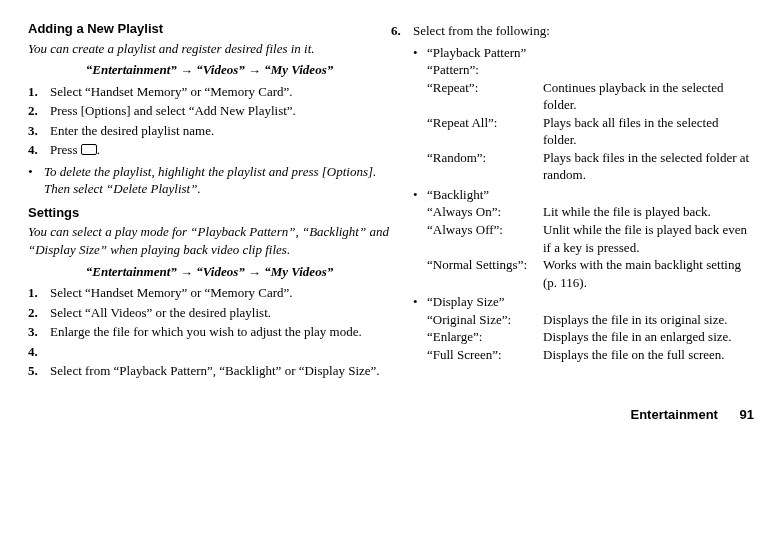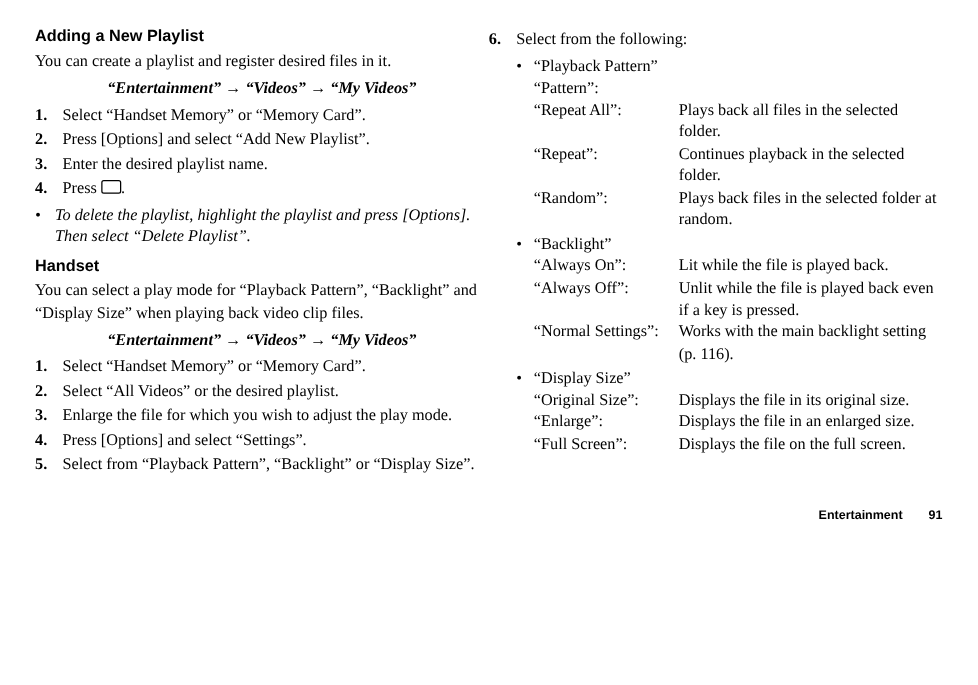--- a/index.html
+++ b/index.html
@@ -20,20 +20,21 @@
     flex: 1;
   }
   .heading {
     font-family: Arial, Helvetica, sans-serif;
     font-weight: bold;
     font-size: 13px;
     margin: 0 0 2px 0;
   }
   .para {
     margin: 0 0 4px 0;
+    font-style: italic;
   }
   .path {
     font-style: italic;
     font-weight: bold;
     margin: 2px 0 4px 0;
     text-align: center;
   }
   ol.steps {
     list-style: none;
     padding: 0;
@@ -89,21 +90,21 @@
   }
   .opt-row .label {
     width: 116px;
     flex-shrink: 0;
   }
   .opt-row .desc {
     flex: 1;
   }
   .footer {
     font-family: Arial, Helvetica, sans-serif;
-    font-size: 10px;
+    font-size: 13px;
     font-weight: bold;
     text-align: right;
     margin-top: 22px;
   }
   .footer .pn {
     margin-left: 18px;
   }
 </style>
 </head>
 <body>
@@ -130,39 +131,38 @@
           <span class="num">4.</span>
           <span><span>Press </span><span class="keybox"></span><span>.</span></span>
         </li>
     </ol>
     <ul class="notelist">
       <li>
           <span class="bullet">•</span>
           <span>To delete the playlist, highlight the playlist and press [Options]. Then select “Delete Playlist”.</span>
         </li>
     </ul>
-    <div class="heading">Handset</div>
+    <div class="heading">Settings</div>
     <div class="para">You can select a play mode for “Playback Pattern”, “Backlight” and “Display Size” when playing back video clip files.</div>
     <div class="path">“Entertainment” → “Videos” → “My Videos”</div>
     <ol class="steps">
       <li>
           <span class="num">1.</span>
           <span>Select “Handset Memory” or “Memory Card”.</span>
         </li>
       <li>
           <span class="num">2.</span>
           <span>Select “All Videos” or the desired playlist.</span>
         </li>
       <li>
           <span class="num">3.</span>
           <span>Enlarge the file for which you wish to adjust the play mode.</span>
         </li>
       <li>
           <span class="num">4.</span>
-          <span>Press [Options] and select “Settings”.</span>
         </li>
       <li>
           <span class="num">5.</span>
           <span>Select from “Playback Pattern”, “Backlight” or “Display Size”.</span>
         </li>
     </ol>
   </div>
 
   <div class="col">
     <ol class="steps">
@@ -173,26 +173,26 @@
     </ol>
 
     <div class="opt-group" style="margin-left:22px;">
       <span class="bullet">•</span>
       <div class="body">
         <div>“Playback Pattern”</div>
         <div class="opt-row">
             <div class="label">“Pattern”:</div>
           </div>
         <div class="opt-row">
+            <div class="label">“Repeat”:</div>
+            <div class="desc">Continues playback in the selected folder.</div>
+          </div>
+        <div class="opt-row">
             <div class="label">“Repeat All”:</div>
             <div class="desc">Plays back all files in the selected folder.</div>
-          </div>
-        <div class="opt-row">
-            <div class="label">“Repeat”:</div>
-            <div class="desc">Continues playback in the selected folder.</div>
           </div>
         <div class="opt-row">
             <div class="label">“Random”:</div>
             <div class="desc">Plays back files in the selected folder at random.</div>
           </div>
       </div>
     </div>
 
     <div class="opt-group" style="margin-left:22px;">
       <span class="bullet">•</span>

